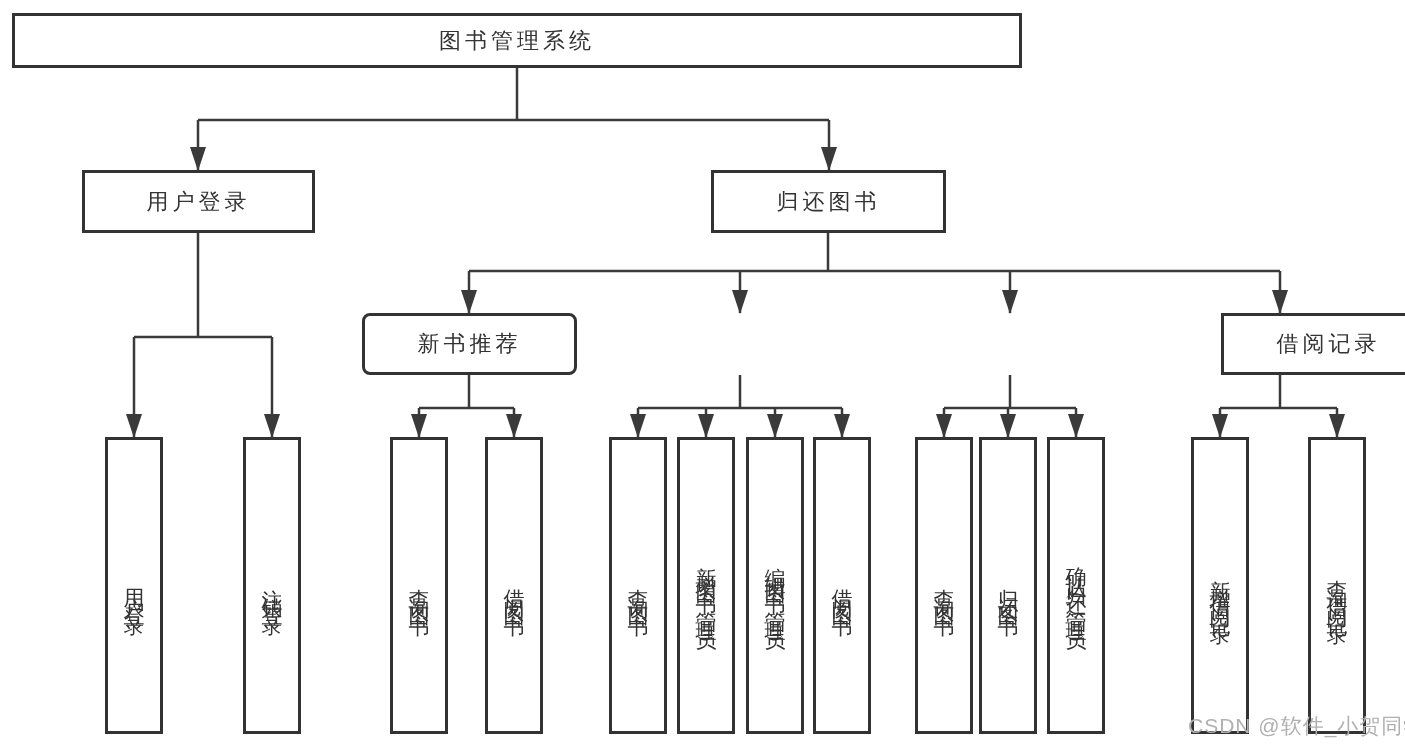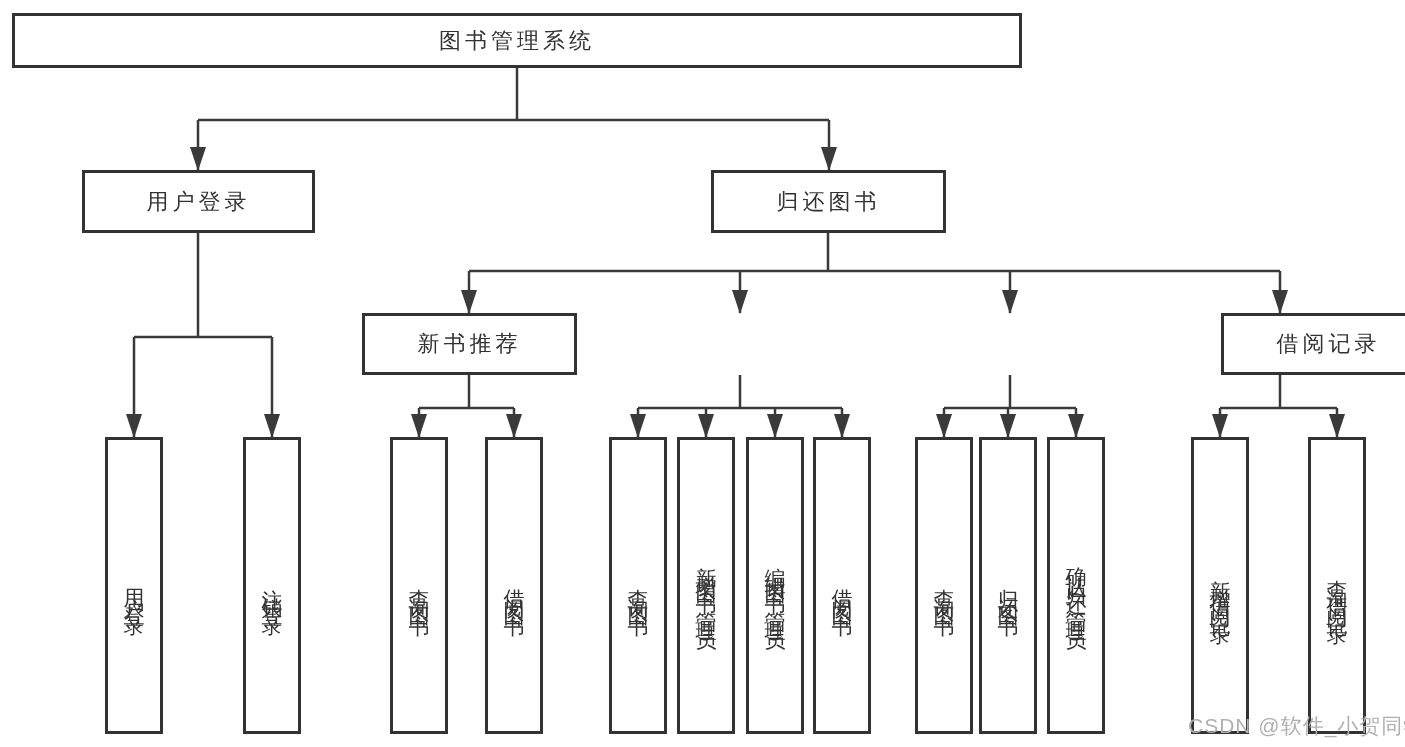--- a/index.html
+++ b/index.html
@@ -27,21 +27,21 @@
     color:var(--text);
     display:flex;align-items:center;justify-content:center;
     z-index:2;
   }
   .hbox{font-size:22px;letter-spacing:4px;white-space:nowrap;}
   .root{left:12px;top:13px;width:1010px;height:55px;}
   .lv2{top:170px;height:63px;}
   .lv2.login{left:82px;width:233px;}
   .lv2.mgmt{left:711px;width:235px;}
   .lv3{top:313px;height:62px;width:215px;}
-  .lv3.c1{left:362px;}
+  .lv3.c1{left:362px;border-radius:8px;}
   .lv3.c2{left:633px;}
   .lv3.c3{left:903px;}
   .lv3.c4{left:1173px;margin-left:48px;}
   .vbox{top:437px;height:297px;width:58px;}
   .vbox .vtxt{
     writing-mode:vertical-rl;
     text-orientation:mixed;
     font-size:21px;
     letter-spacing:9px;
     margin-bottom:-9px;

